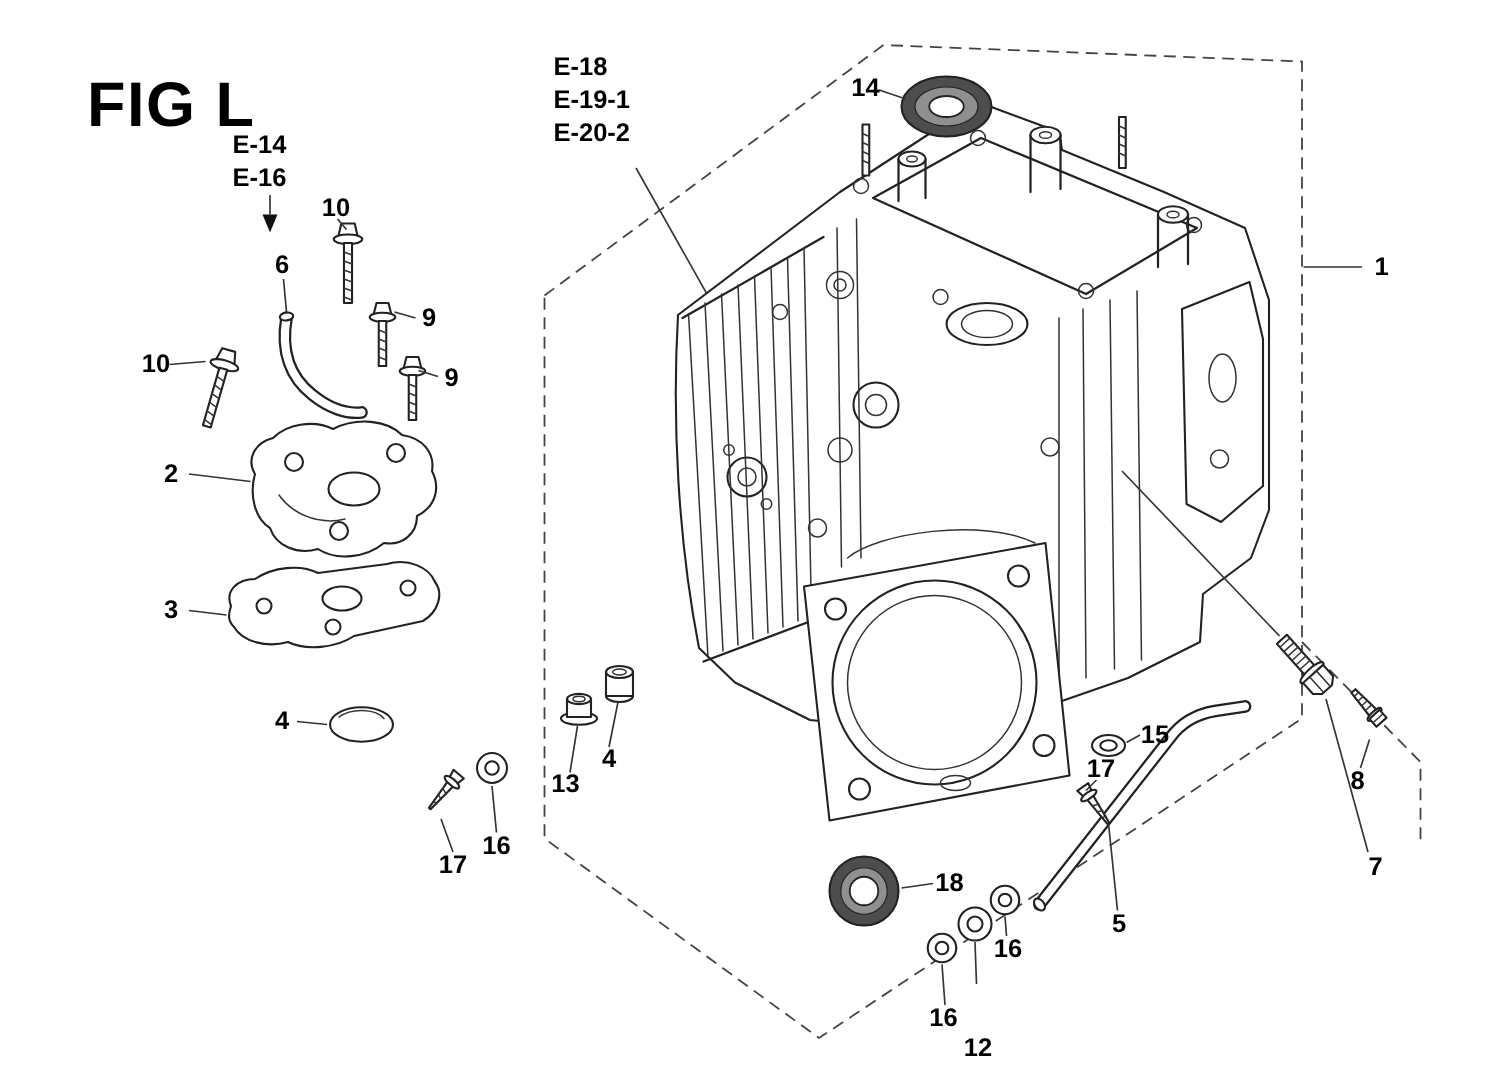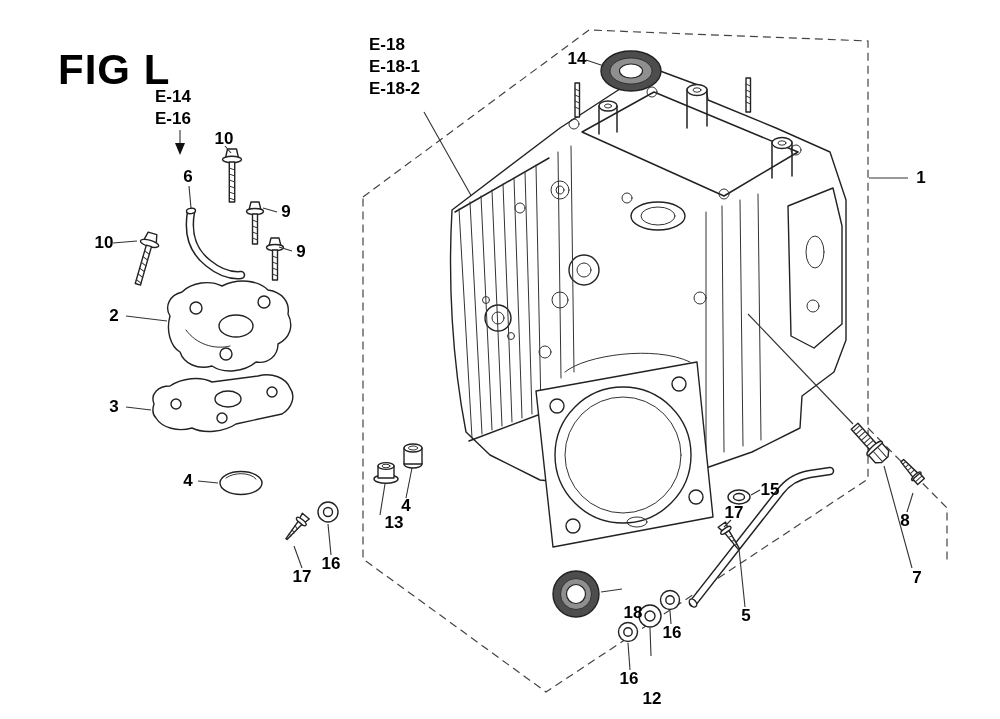--- a/index.html
+++ b/index.html
@@ -353,32 +353,32 @@
       <div class="callout" style="left: 746px; top: 616px;">5</div>
       <div class="callout" style="left: 188px; top: 177px;">6</div>
       <div class="callout" style="left: 917px; top: 578px;">7</div>
       <div class="callout" style="left: 905px; top: 521px;">8</div>
       <div class="callout" style="left: 286px; top: 212px;">9</div>
       <div class="callout" style="left: 301px; top: 252px;">9</div>
       <div class="callout" style="left: 224px; top: 139px;">10</div>
       <div class="callout" style="left: 104px; top: 243px;">10</div>
       <div class="callout" style="left: 406px; top: 506px;">4</div>
       <div class="callout" style="left: 652px; top: 699px;">12</div>
-      <div class="callout" style="left: 394px; top: 523px;">13</div>
+      <div class="callout" style="left: 377px; top: 523px;">13</div>
       <div class="callout" style="left: 577px; top: 59px;">14</div>
       <div class="callout" style="left: 770px; top: 490px;">15</div>
       <div class="callout" style="left: 331px; top: 564px;">16</div>
       <div class="callout" style="left: 672px; top: 633px;">16</div>
       <div class="callout" style="left: 629px; top: 679px;">16</div>
       <div class="callout" style="left: 302px; top: 577px;">17</div>
       <div class="callout" style="left: 734px; top: 513px;">17</div>
-      <div class="callout" style="left: 633px; top: 589px; margin-top: 24px;">18</div>
+      <div class="callout" style="left: 633px; top: 589px;">18</div>
       <div class="ref-label" style="left: 155px; top: 86px;">
         <div>E-14</div>
         <div>E-16</div>
       </div>
       <div class="ref-label" style="left: 357px; top: 34px; margin-left: 12px;">
         <div>E-18</div>
-        <div>E-18-1</div>
-        <div>E-18-2</div>
+        <div>E-19-1</div>
+        <div>E-20-2</div>
       </div>
     </div>
 </div>
 
 </body></html>

